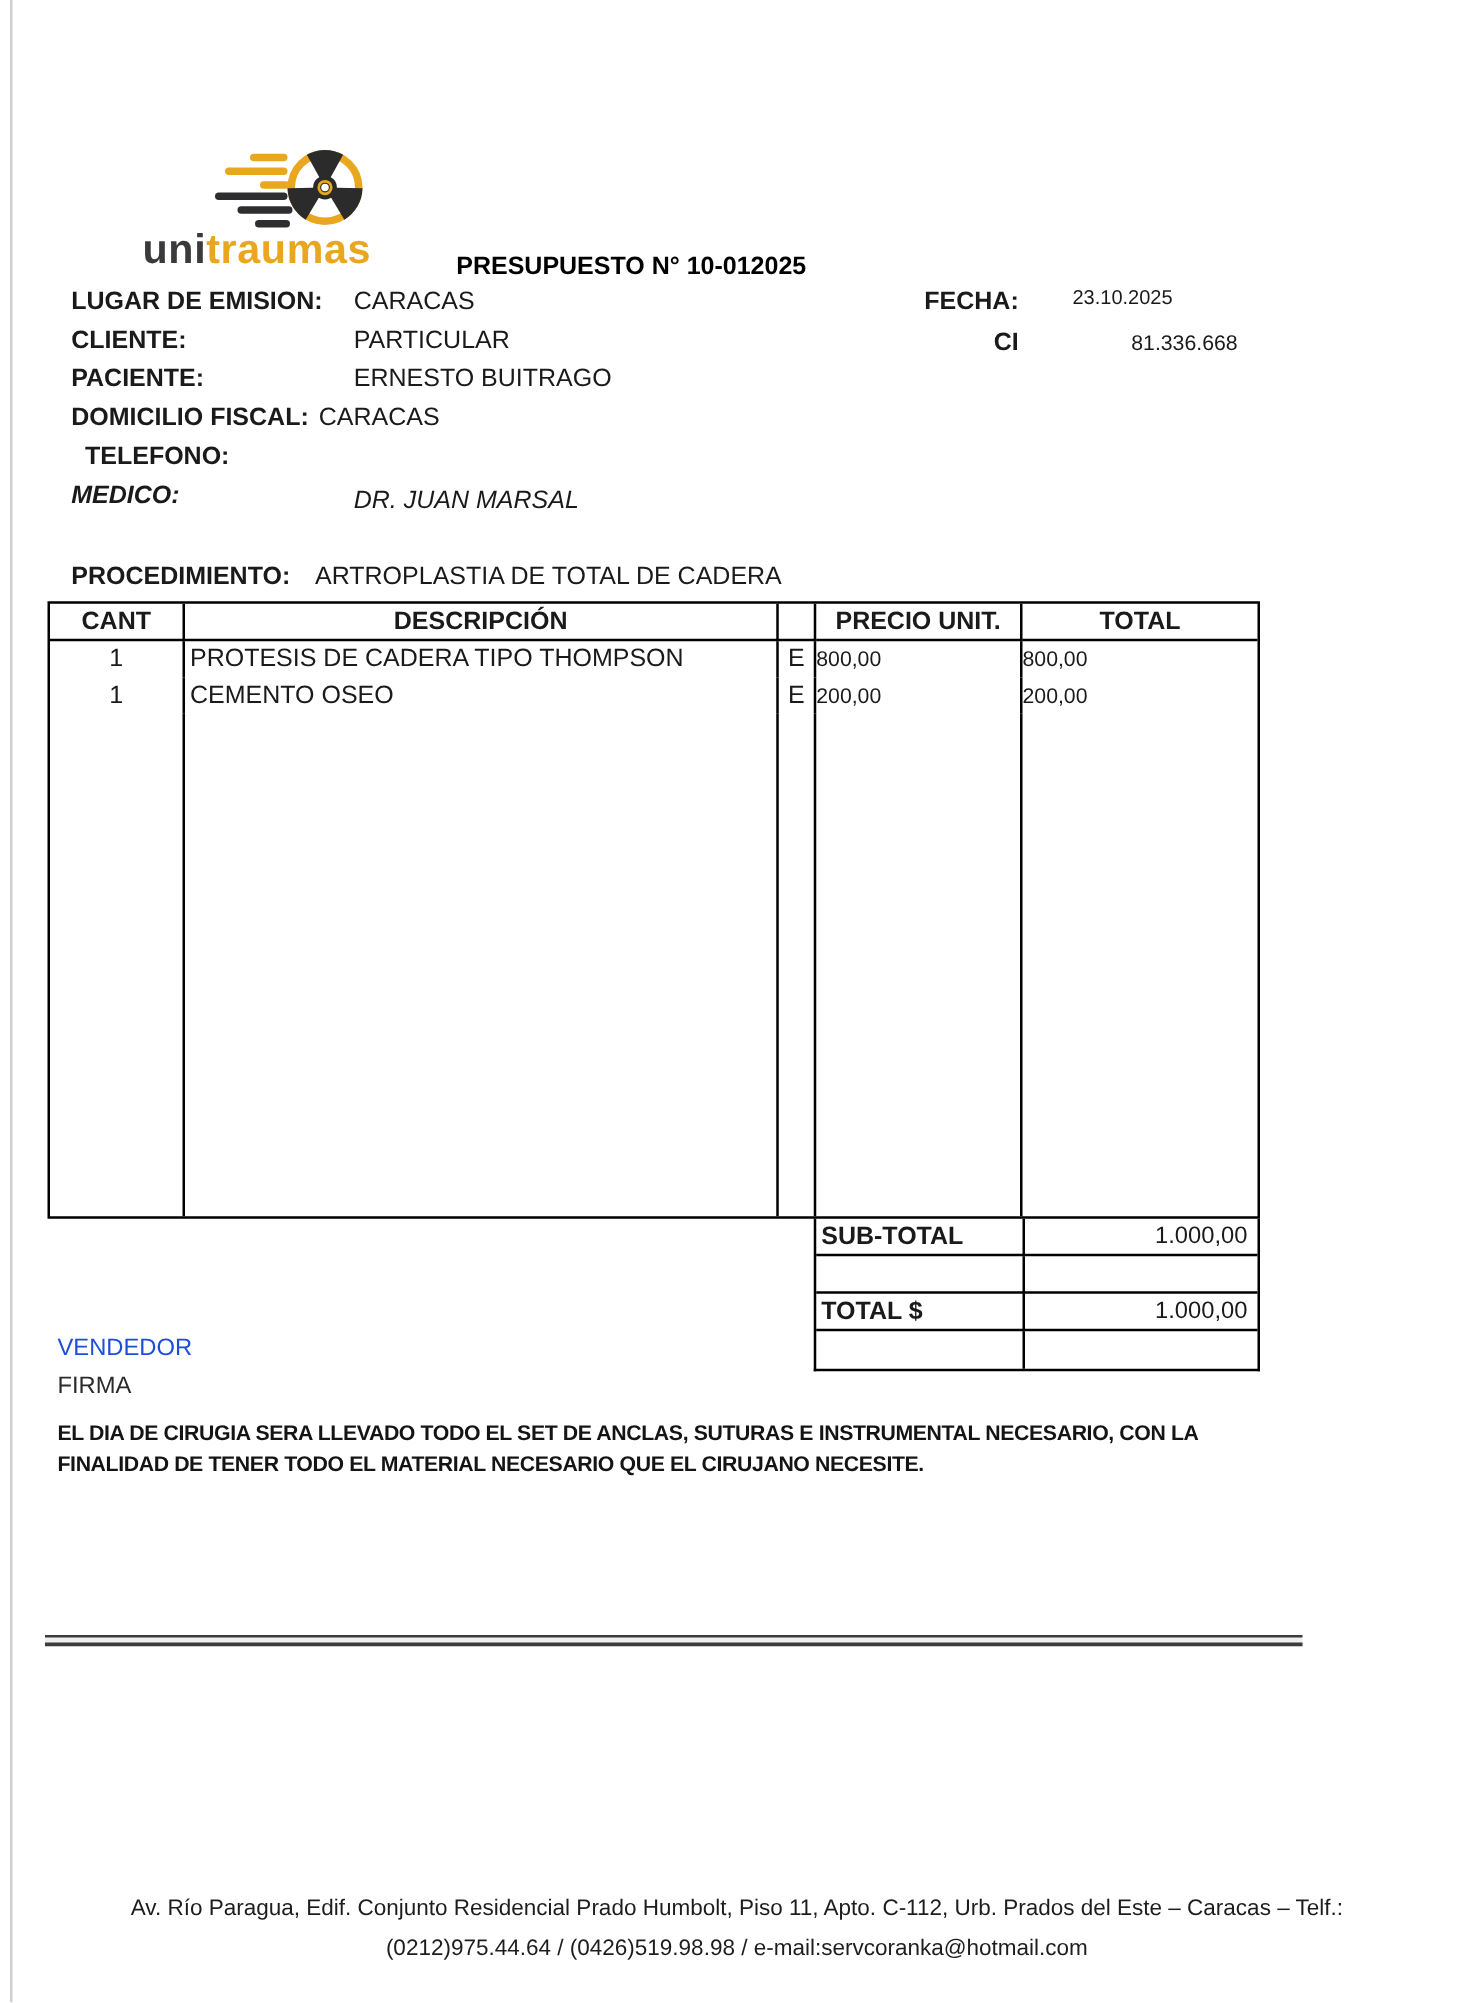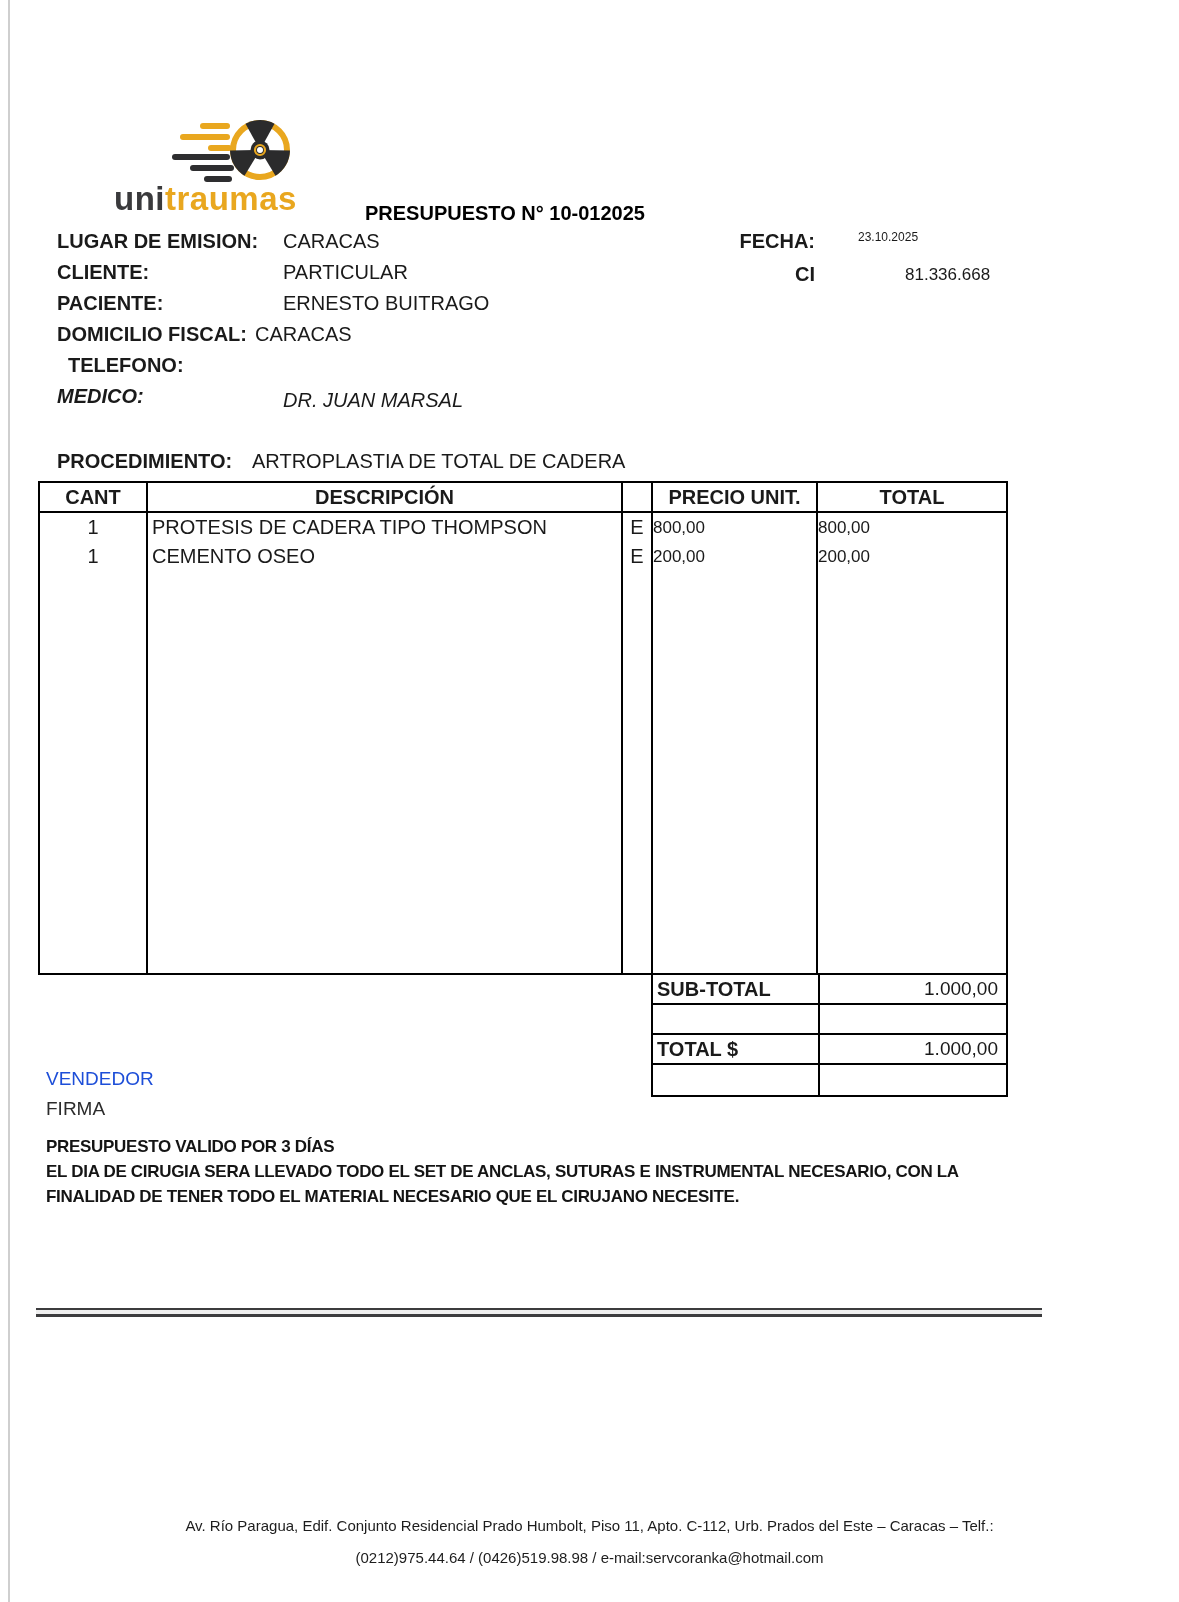--- a/index.html
+++ b/index.html
@@ -35,21 +35,21 @@
 
   
   .info-row { position:absolute; left:0; width:1179px; height:26px; font-size:20px; }
   .info-label { position:absolute; left:57px; font-weight:bold; white-space:nowrap; }
   .info-value { position:absolute; left:283px; white-space:nowrap; }
   .info-value.tight { left:255px; }
   .fecha-label, .ci-label {
     position:absolute; left:700px; width:115px; text-align:right;
     font-weight:bold; font-size:20px; white-space:nowrap;
   }
-  .fecha-value { position:absolute; left:858px; font-size:12px; white-space:nowrap; }
+  .fecha-value { position:absolute; left:858px; font-size:16px; white-space:nowrap; }
   .ci-value { position:absolute; left:905px; font-size:17px; white-space:nowrap; }
 
   
   .proc-label { position:absolute; left:57px; top:450px; font-size:20px; font-weight:bold; }
   .proc-value { position:absolute; left:252px; top:450px; font-size:20px; }
 
   
   .items-table {
     position:absolute; left:38px; top:481px; width:970px; height:494px;
     border:2px solid #000;
@@ -94,21 +94,21 @@
 
   
   .double-rule {
     position:absolute; left:36px; top:1308px; width:1006px; height:9px;
     border-top:2px solid #3c3c3e; border-bottom:3px solid #3c3c3e;
     background:#efefef;
   }
 
   
   .footer { position:absolute; left:0; top:1510px; width:1179px; text-align:center;
-    font-size:15px; color:#1d1d1d; line-height:32px; }
+    font-size:18px; color:#1d1d1d; line-height:32px; }
 </style>
 </head>
 <body>
 
 <div class="scan-edge"></div>
 
 <div class="logo">
   <svg width="220" height="75" viewBox="0 0 220 75">
 
     <g>
@@ -202,21 +202,20 @@
   <div class="tcell">TOTAL $</div>
   <div class="tval">1.000,00</div>
   <div class="tcell row4"></div>
   <div class="tval row4"></div>
 </div>
 
 <div class="vendedor">VENDEDOR</div>
 <div class="firma">FIRMA</div>
 
 <div class="notes">
-  <div>PRESUPUESTO VALIDO POR 3 DÍAS</div>
   <div>EL DIA DE CIRUGIA SERA LLEVADO TODO EL SET DE ANCLAS, SUTURAS E INSTRUMENTAL NECESARIO, CON LA</div>
   <div>FINALIDAD DE TENER TODO EL MATERIAL NECESARIO QUE EL CIRUJANO NECESITE.</div>
 </div>
 
 <div class="double-rule"></div>
 
 <div class="footer">
   <div>Av. Río Paragua, Edif. Conjunto Residencial Prado Humbolt, Piso 11, Apto. C-112, Urb. Prados del Este – Caracas – Telf.:</div>
   <div>(0212)975.44.64 / (0426)519.98.98 / e-mail:servcoranka@hotmail.com</div>
 </div>

